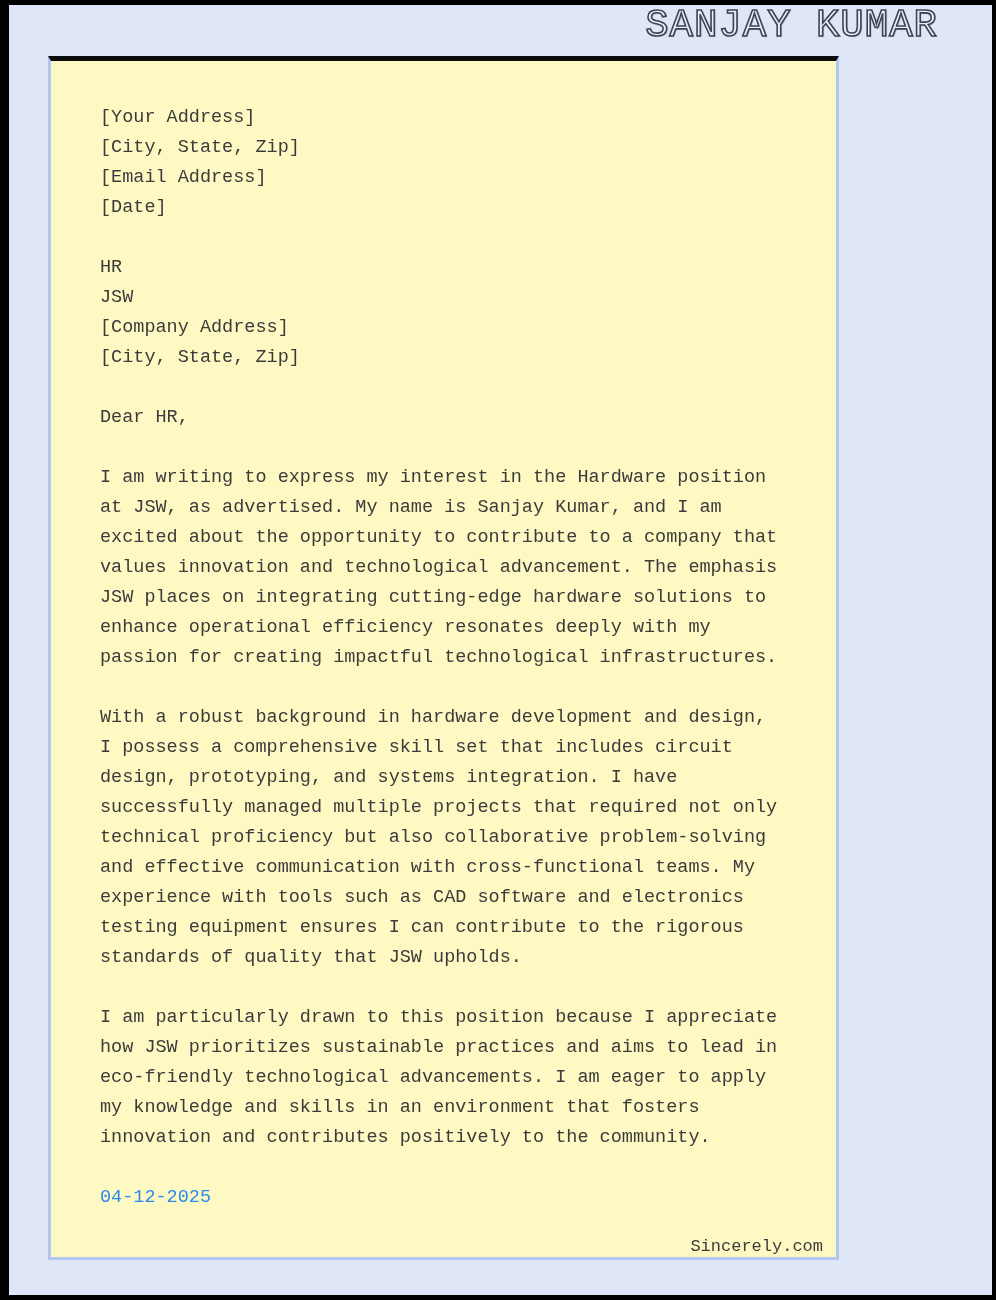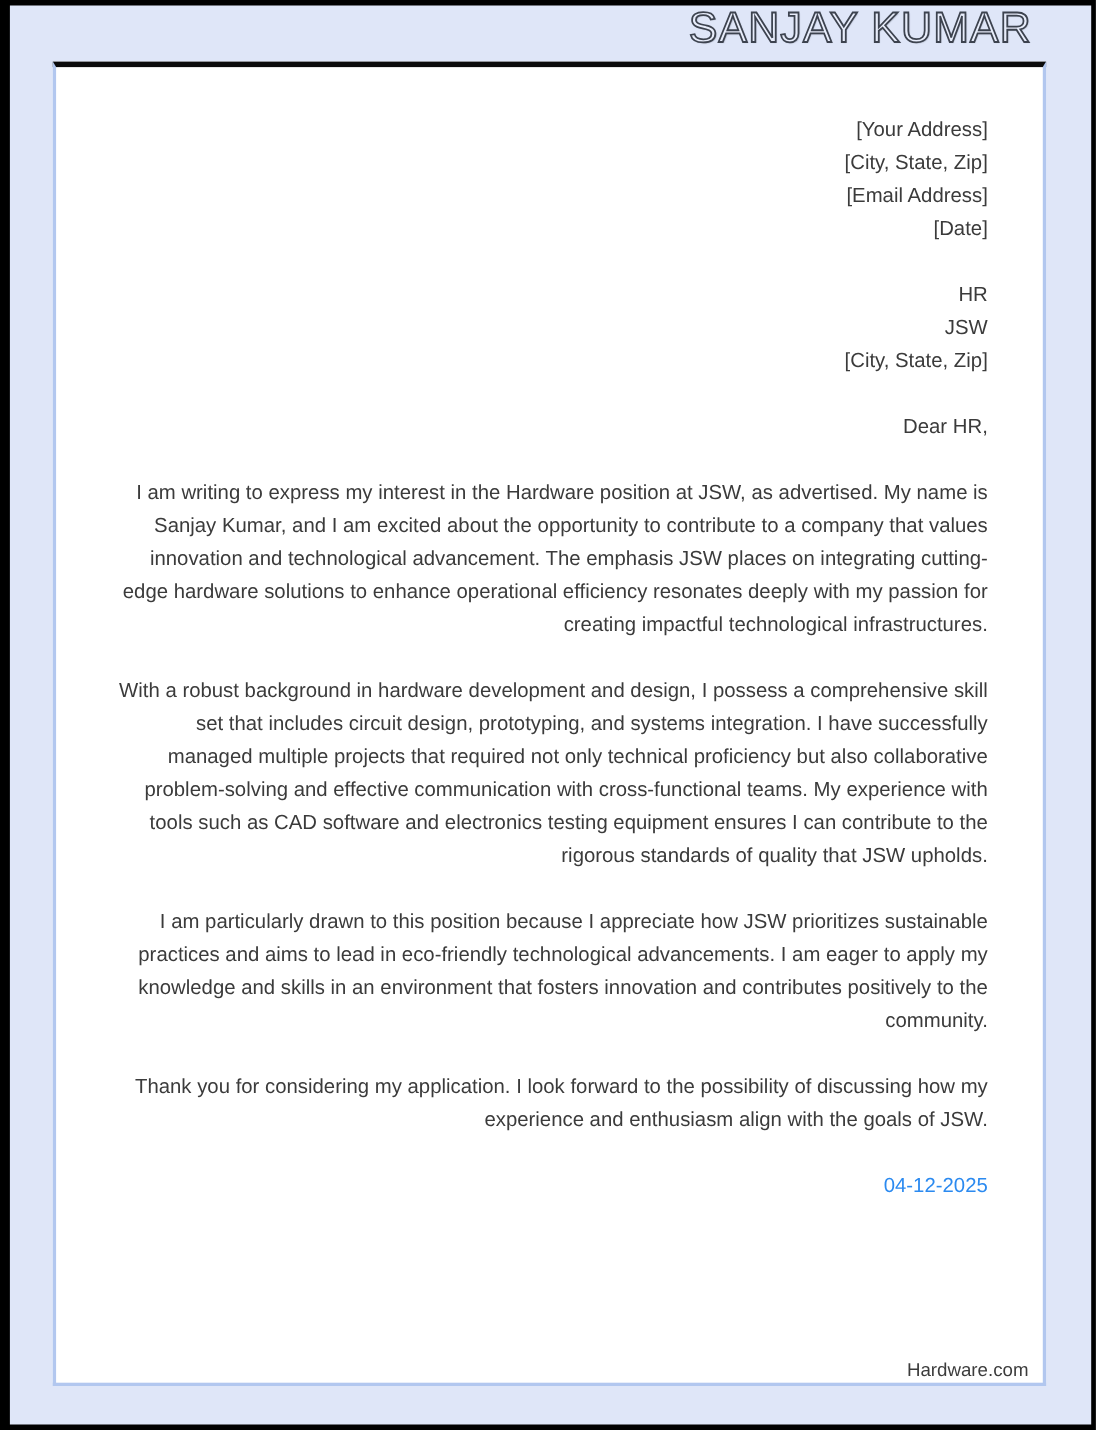--- a/index.html
+++ b/index.html
@@ -6,22 +6,21 @@
     margin: 0;
     padding: 0;
     background: #000;
   }
   .frame {
     position: relative;
     width: 996px;
     height: 1300px;
     background: #000;
     overflow: hidden;
-    font-family: Liberation Sans, sans-serif;
-    text-align: right;
+    font-family: Liberation Mono, monospace;
   }
   .bg {
     position: absolute;
     left: 9px;
     top: 5px;
     right: 4px;
     bottom: 5px;
     background: #dfe6f8;
   }
   .page-title {
@@ -34,24 +33,24 @@
     letter-spacing: 1px;
     color: #e8edfb;
     -webkit-text-stroke: 1.6px #3d434f;
     text-shadow: 1px 1px 1px rgba(110,118,136,0.45);
     white-space: nowrap;
   }
   .sheet {
     position: absolute;
     left: 48px;
     top: 56px;
-    width: 903px;
+    width: 791px;
     height: 1204px;
     box-sizing: border-box;
-    background: #ffffff;
+    background: #fef9c3;
     border: 3px solid #b2c7ef;
     border-top: 5px solid #0b0b0b;
   }
   .letter {
     padding: 42px 50px 0 49px;
     color: #3b3b3b;
     font-size: 18.5px;
     line-height: 30px;
   }
   .block {
@@ -90,29 +89,29 @@
       <div class="block">
         <div>[Your Address]</div>
         <div>[City, State, Zip]</div>
         <div>[Email Address]</div>
         <div>[Date]</div>
       </div>
 
       <div class="block">
         <div>HR</div>
         <div>JSW</div>
+        <div>[Company Address]</div>
         <div>[City, State, Zip]</div>
       </div>
 
       <div class="block">Dear HR,</div>
 
       <p class="para">I am writing to express my interest in the Hardware position at JSW, as advertised. My name is Sanjay Kumar, and I am excited about the opportunity to contribute to a company that values innovation and technological advancement. The emphasis JSW places on integrating cutting-edge hardware solutions to enhance operational efficiency resonates deeply with my passion for creating impactful technological infrastructures.</p>
       <p class="para">With a robust background in hardware development and design, I possess a comprehensive skill set that includes circuit design, prototyping, and systems integration. I have successfully managed multiple projects that required not only technical proficiency but also collaborative problem-solving and effective communication with cross-functional teams. My experience with tools such as CAD software and electronics testing equipment ensures I can contribute to the rigorous standards of quality that JSW upholds.</p>
       <p class="para">I am particularly drawn to this position because I appreciate how JSW prioritizes sustainable practices and aims to lead in eco-friendly technological advancements. I am eager to apply my knowledge and skills in an environment that fosters innovation and contributes positively to the community.</p>
-      <p class="para">Thank you for considering my application. I look forward to the possibility of discussing how my experience and enthusiasm align with the goals of JSW.</p>
 
 
       <div class="date-line">04-12-2025</div>
     </div>
 
-    <div class="watermark">Hardware.com</div>
+    <div class="watermark">Sincerely.com</div>
   </div>
 </div>
 
 </body></html>

